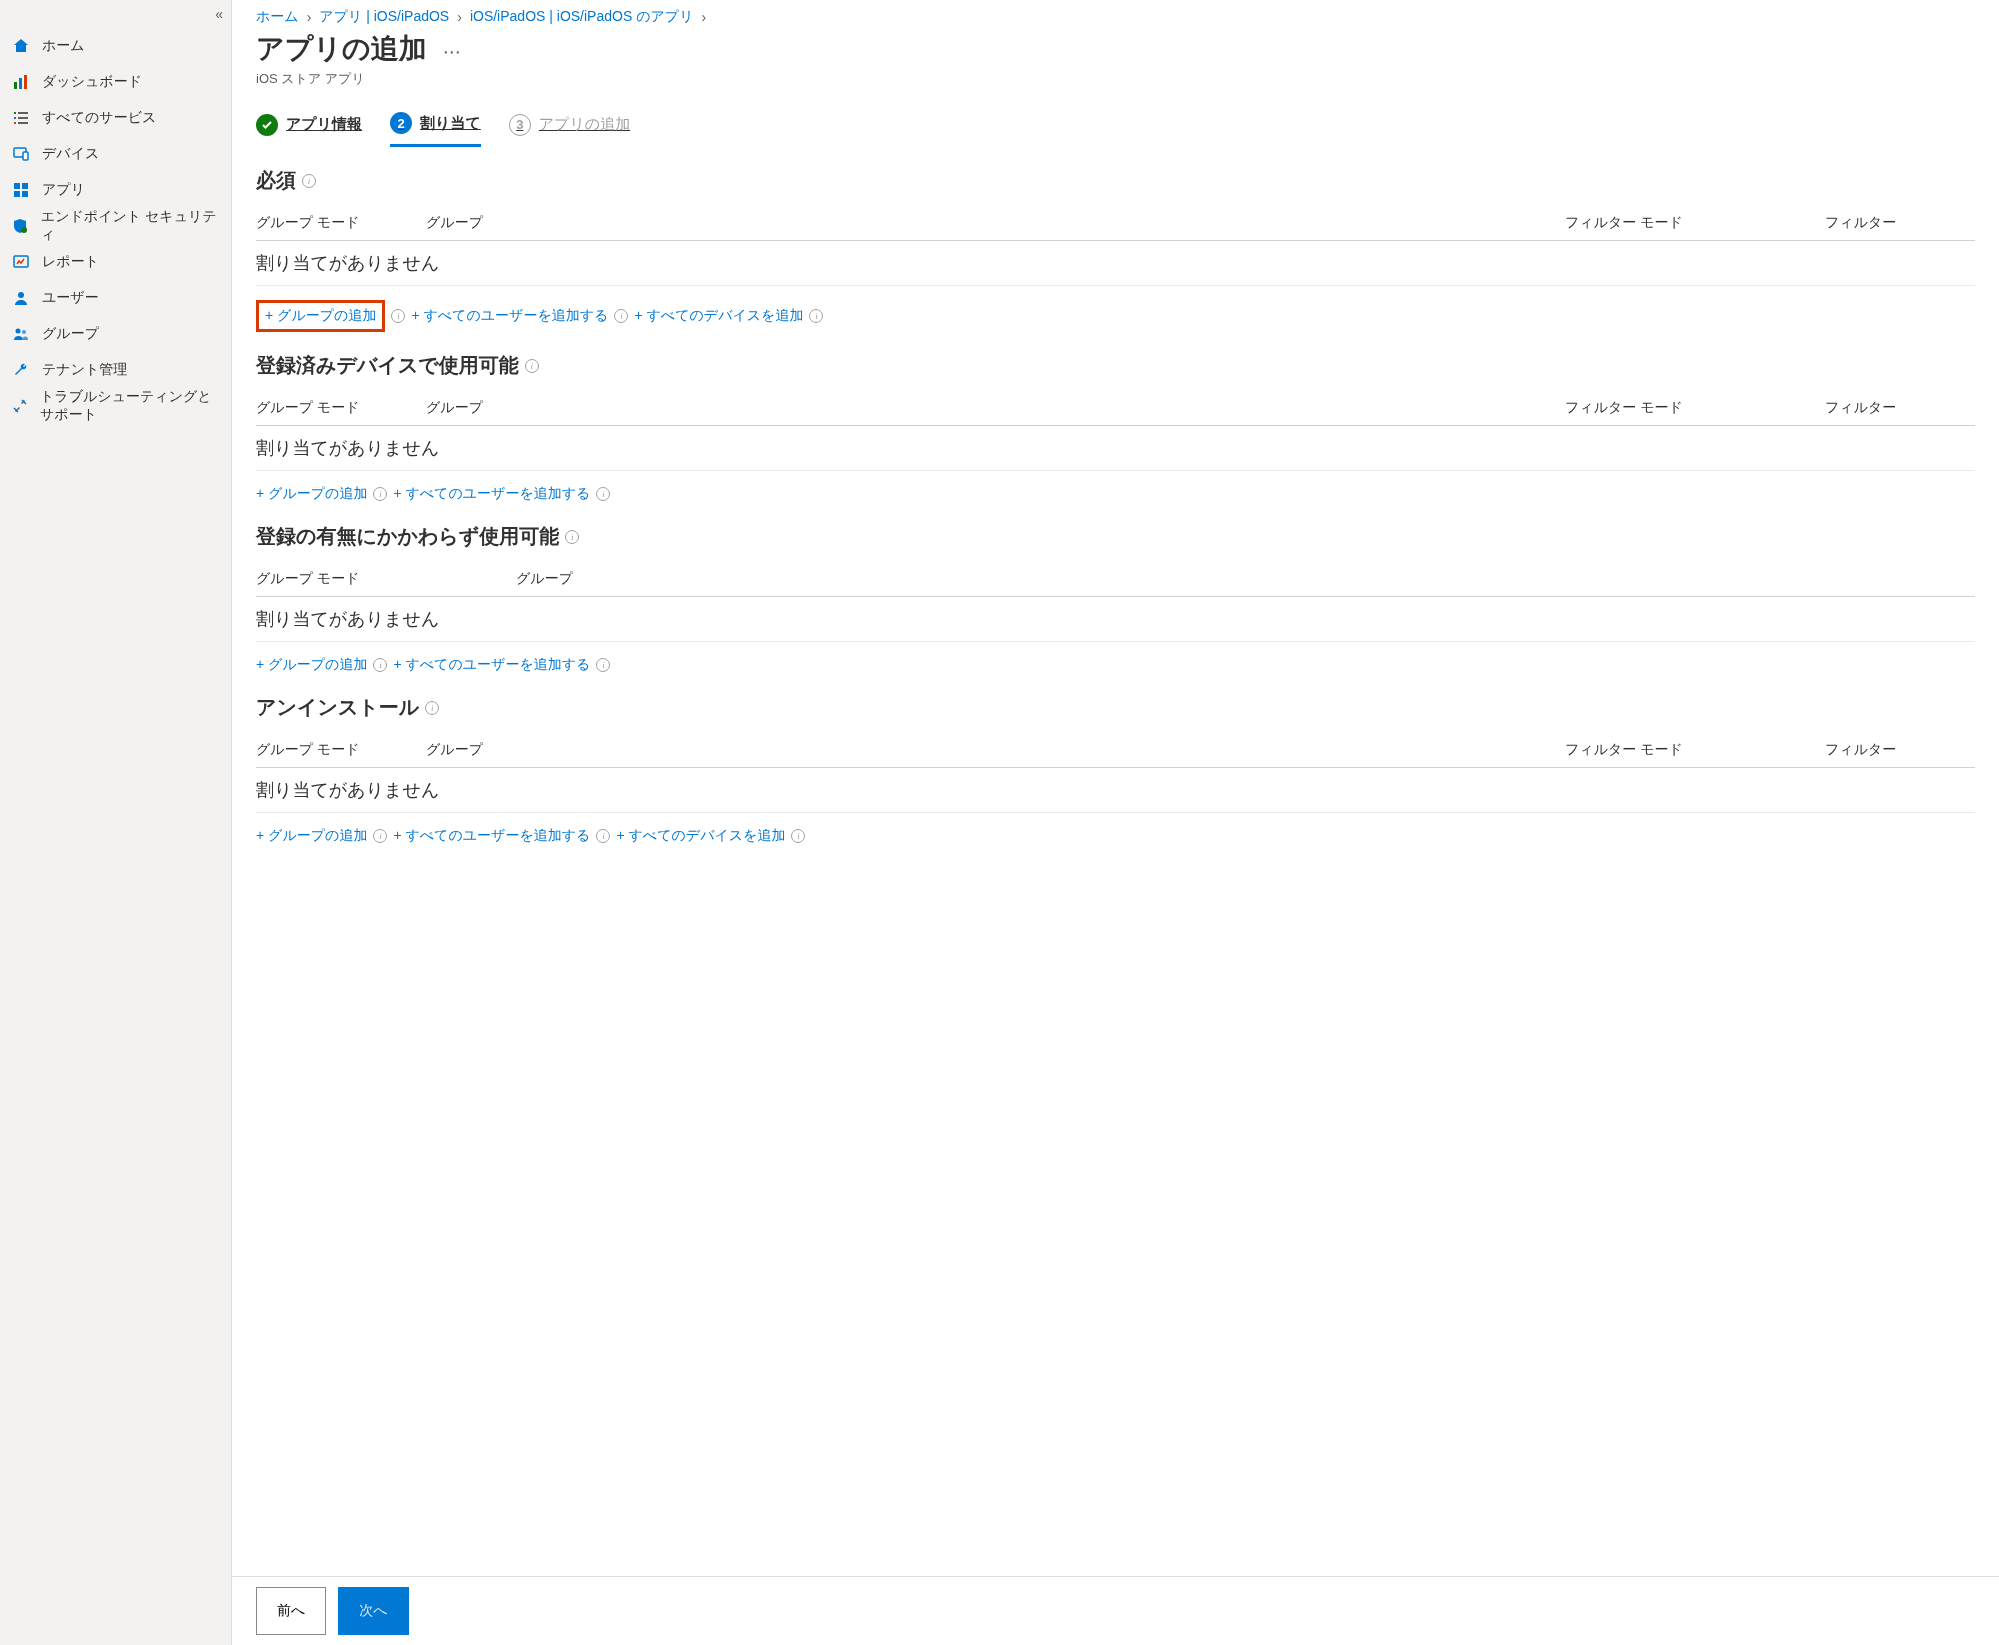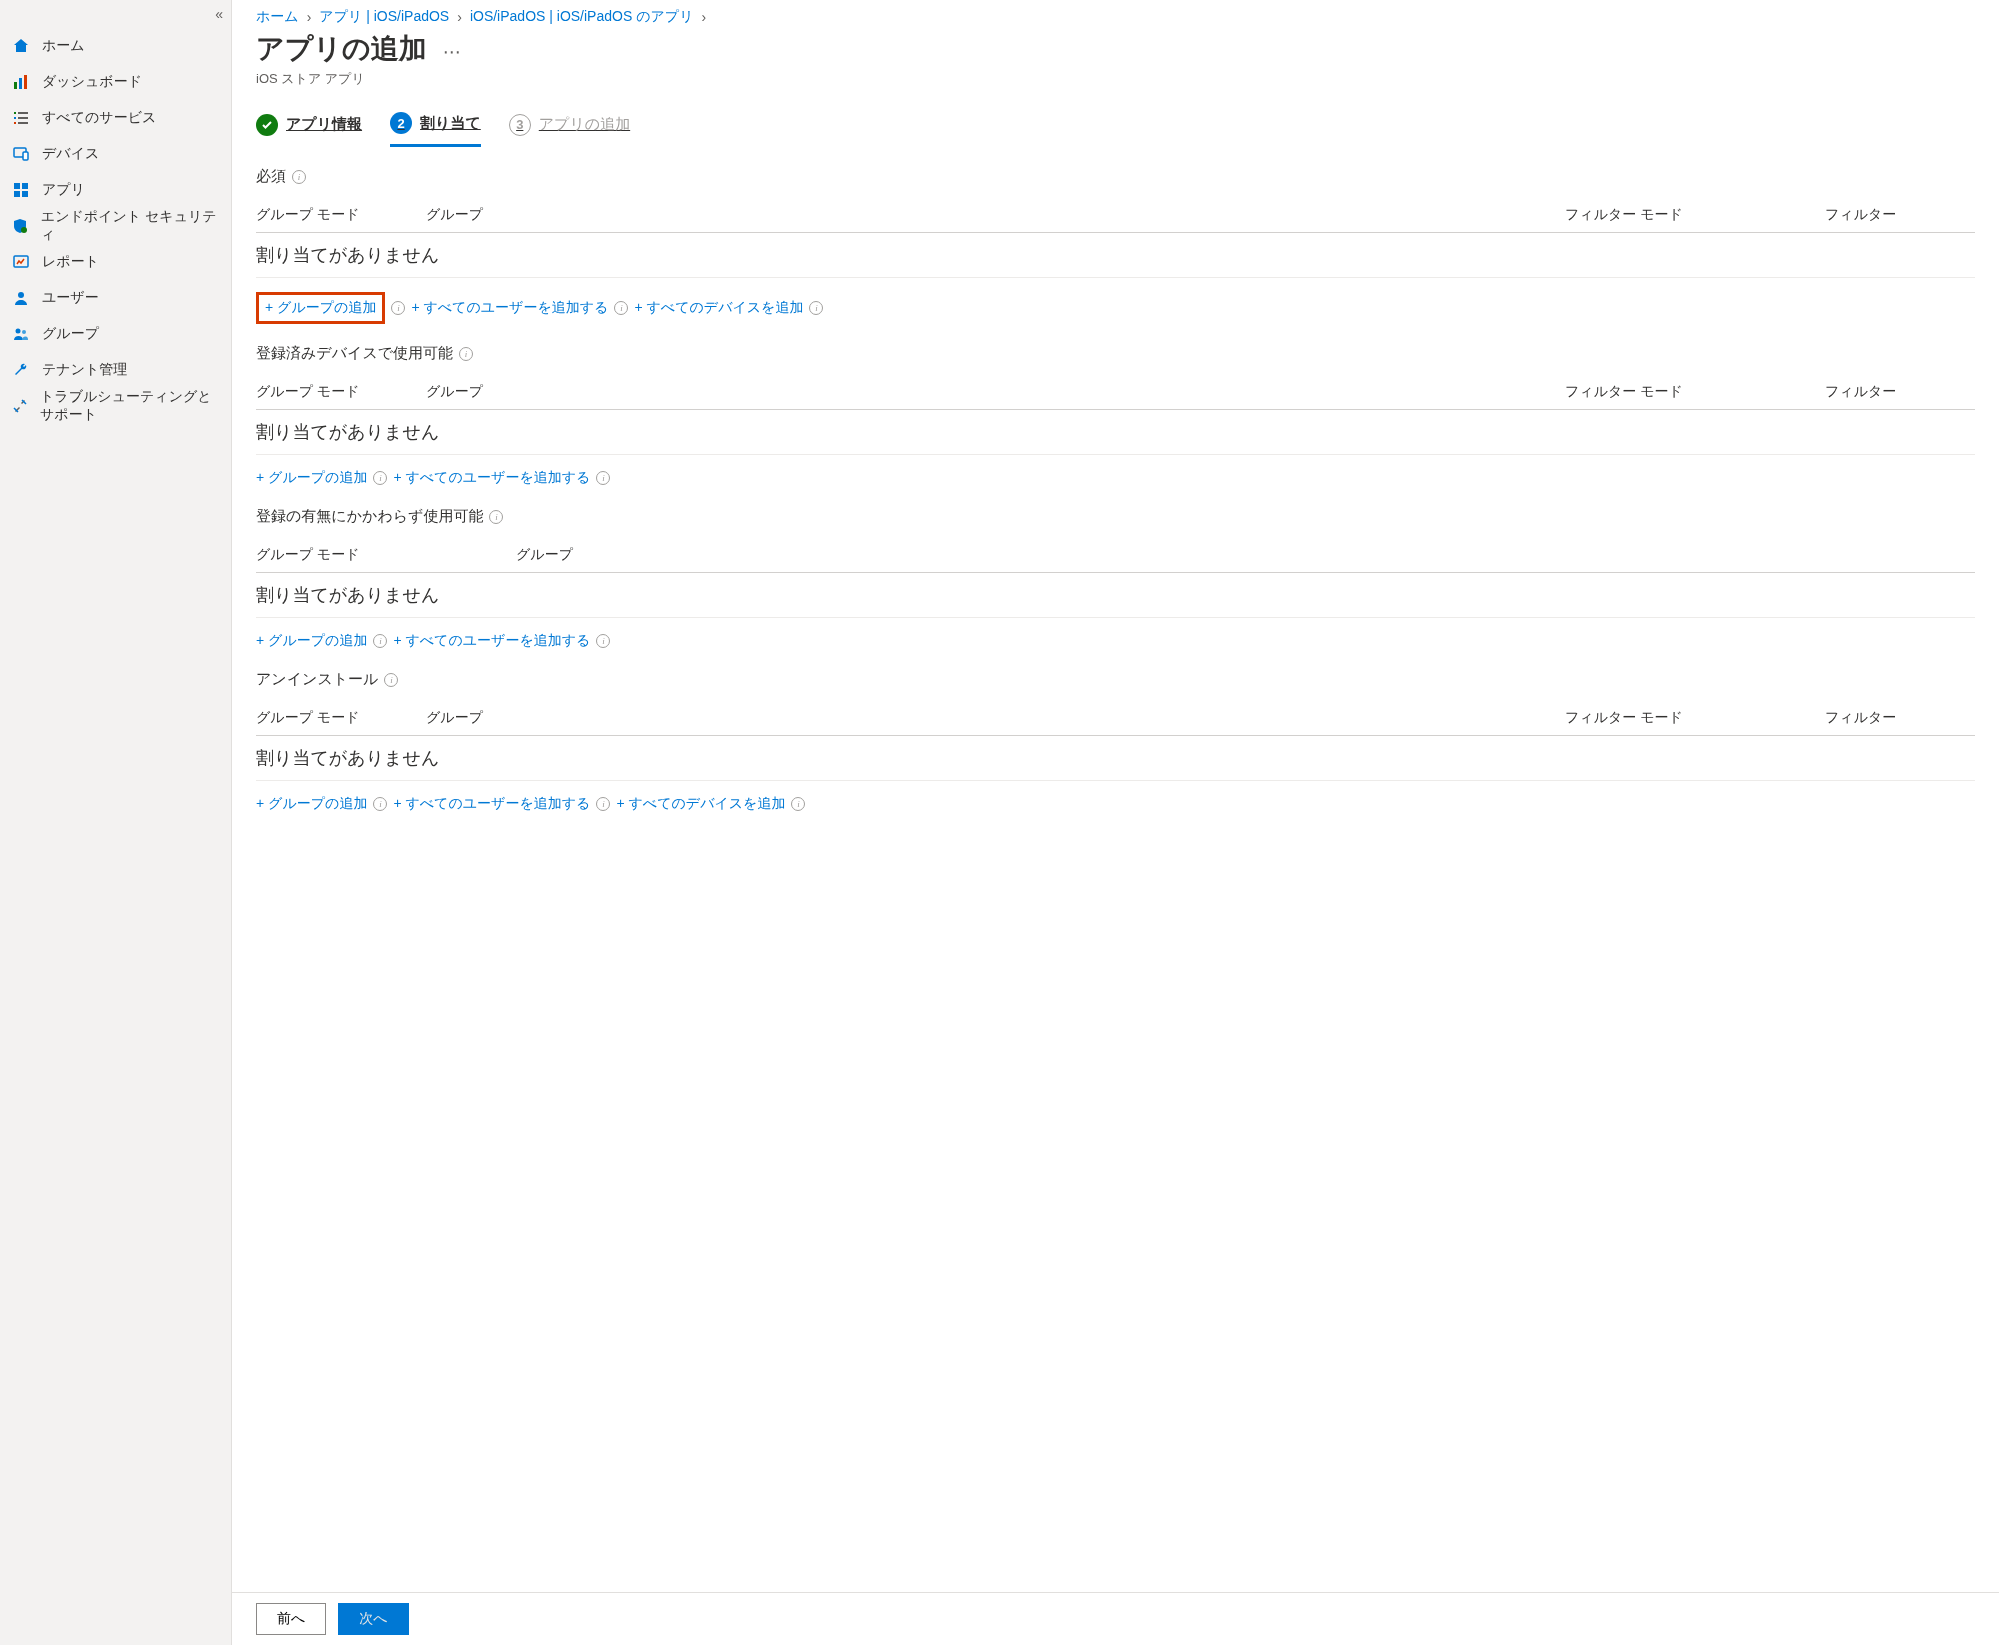--- a/index.html
+++ b/index.html
@@ -147,22 +147,22 @@
     margin-bottom: 20px;
   }
   .section-title-row {
     display: flex;
     align-items: center;
     gap: 6px;
     margin-bottom: 12px;
     margin-top: 14px;
   }
   .section-title {
-    font-size: 15px;
-    font-weight: 400;
+    font-size: 20px;
+    font-weight: 700;
   }
   .info-icon {
     width: 14px;
     height: 14px;
     border: 1px solid #a19f9d;
     border-radius: 50%;
     display: inline-flex;
     align-items: center;
     justify-content: center;
     font-size: 9px;
@@ -220,21 +220,21 @@
   }
 
   
   .footer {
     border-top: 1px solid #e1dfdd;
     padding: 10px 24px;
     display: flex;
     gap: 12px;
   }
   .btn {
-    height: 32px;
+    height: 48px;
     padding: 0 20px;
     font-size: 14px;
     border: 1px solid #8a8886;
     background: #ffffff;
     cursor: pointer;
   }
   .btn.primary {
     background: #0078d4;
     border-color: #0078d4;
     color: #e5e5e5;

